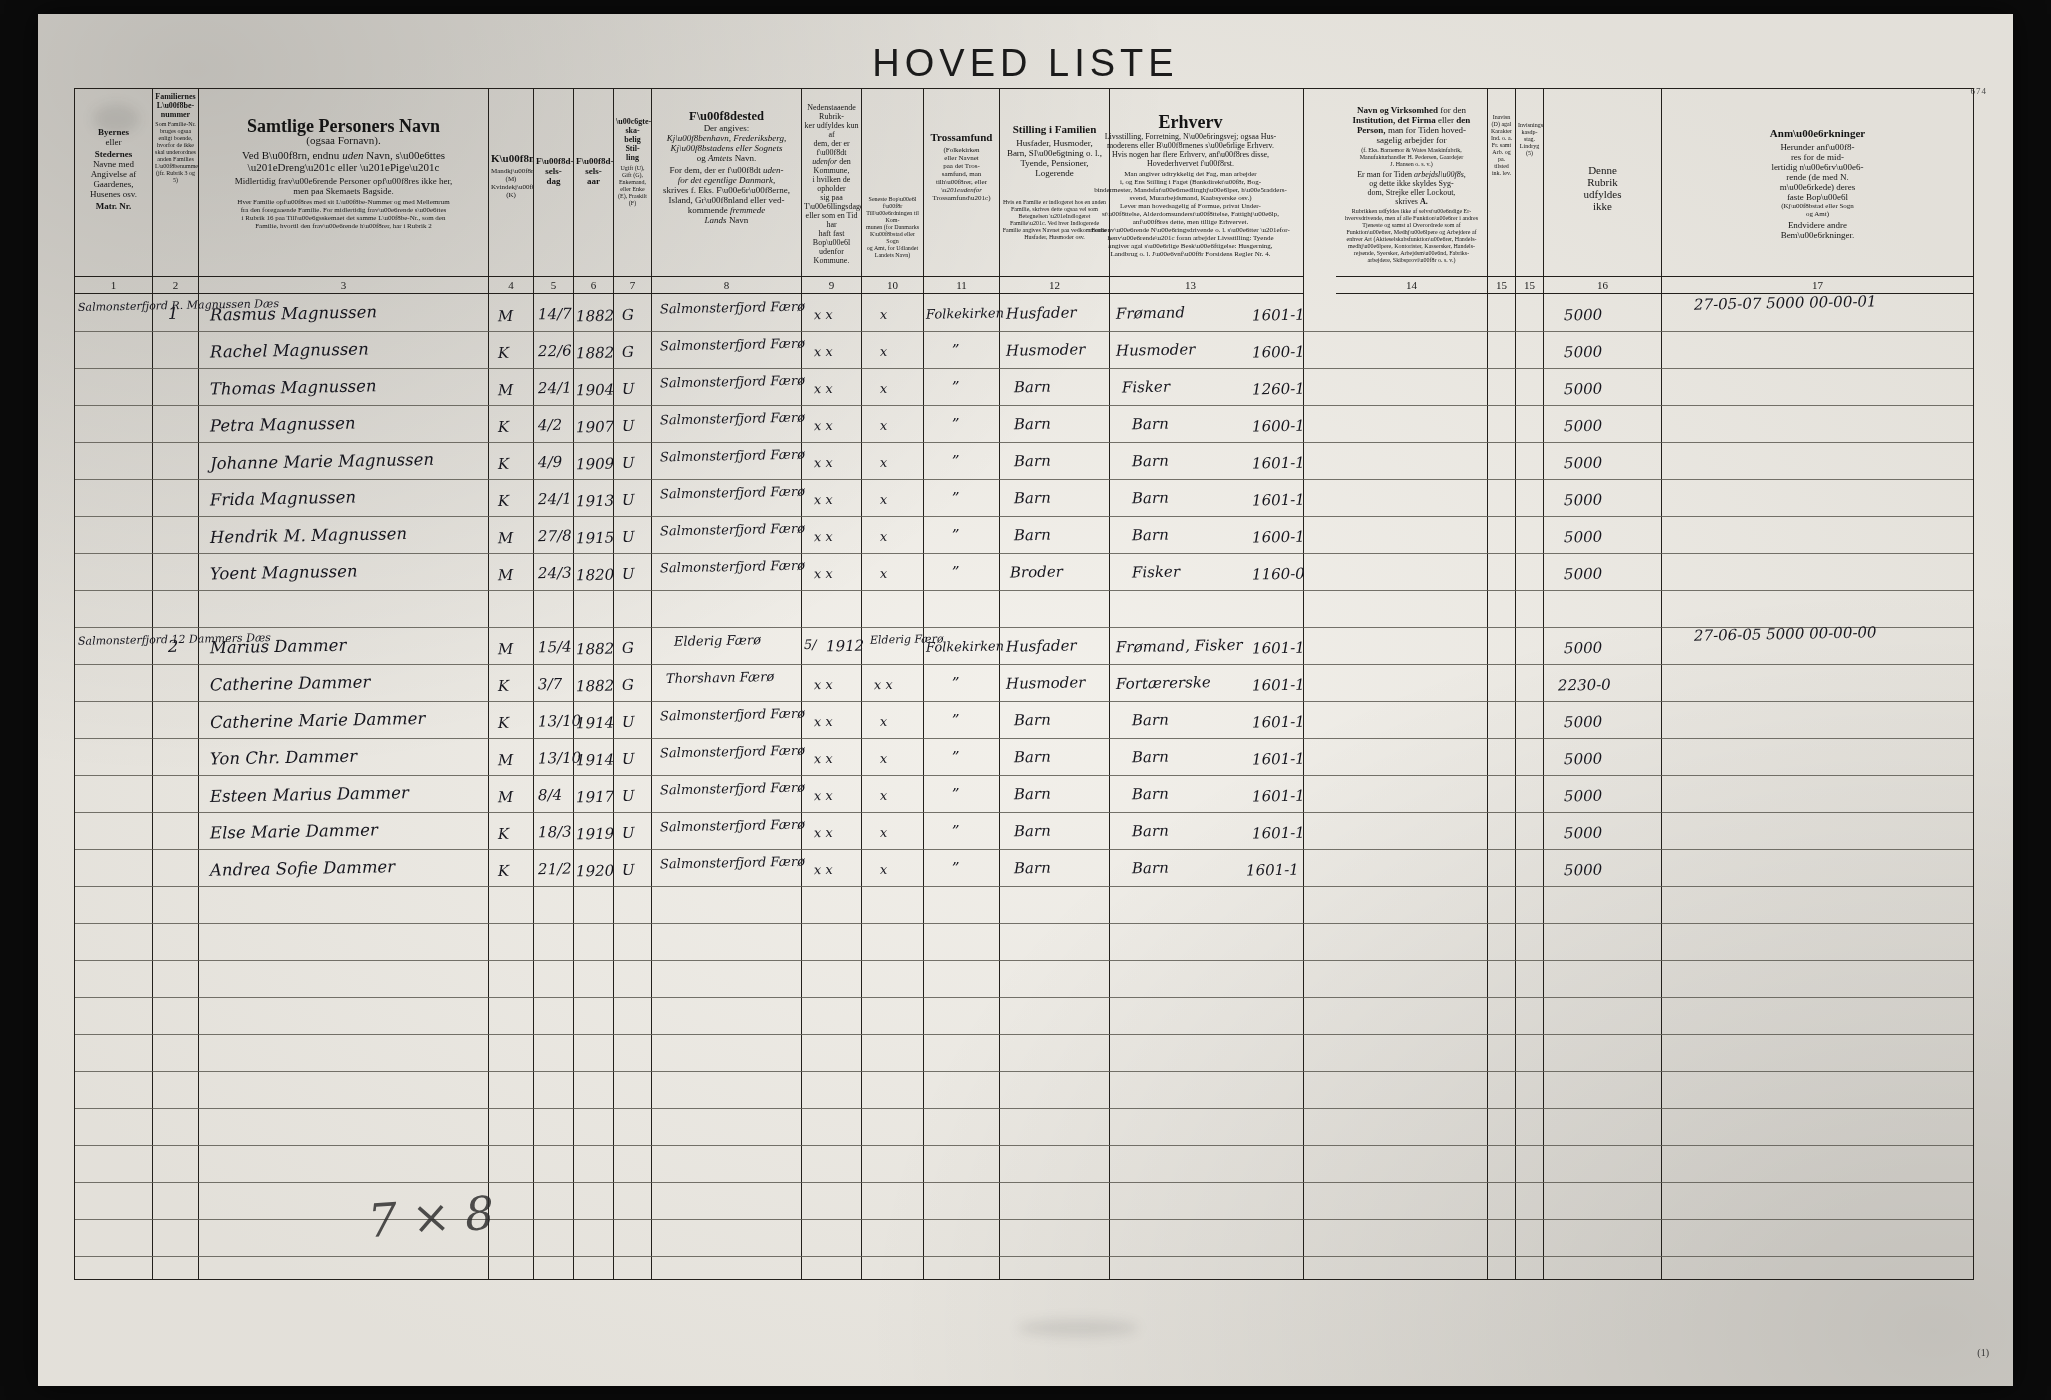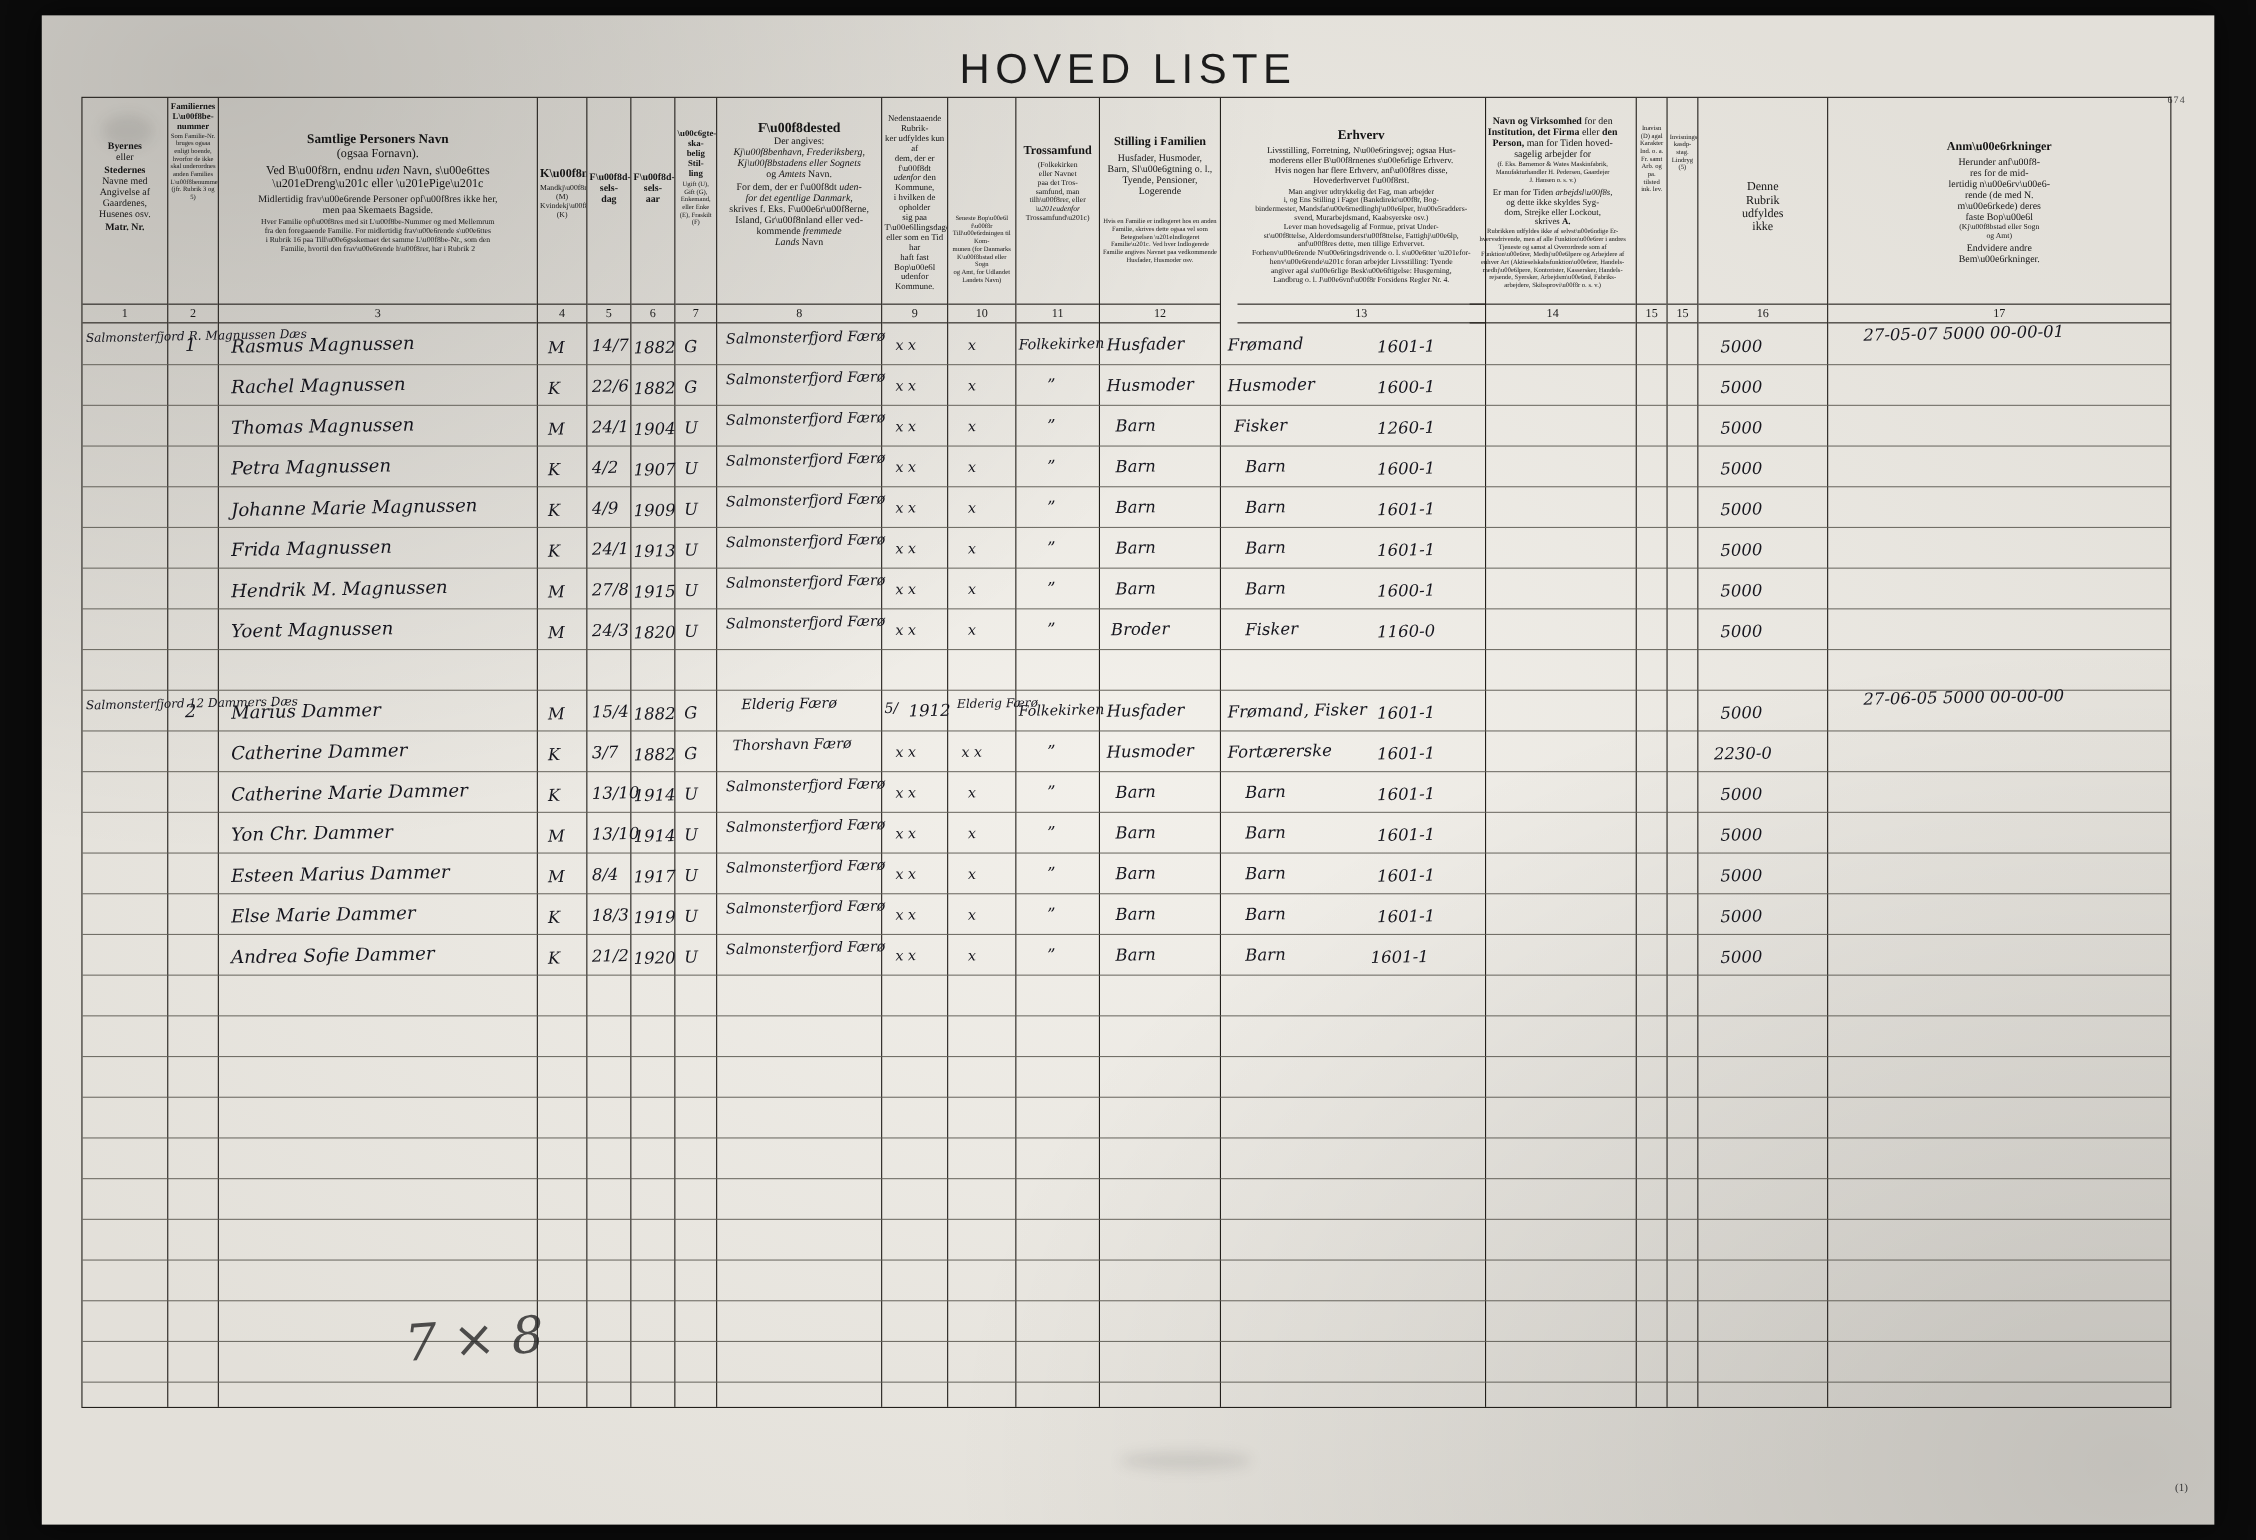--- a/index.html
+++ b/index.html
@@ -27,21 +27,21 @@
   .numrow{position:absolute;left:0;right:0;top:188px;height:17px;border-bottom:1.2px solid #23201c;
           box-sizing:border-box;font-size:11px;text-align:center;color:#1a1a1a;line-height:16px;}
 
   .hdr b{font-weight:bold;}
   .t9{font-size:9px;line-height:10px;}
   .t8{font-size:8px;line-height:9px;}
   .t7{font-size:7px;line-height:8px;}
   .t6{font-size:6px;line-height:7px;}
   .t11{font-size:11px;line-height:12px;}
   .t12{font-size:12.5px;line-height:14px;}
-  .t13{font-size:12px;line-height:15px;}
+  .t13{font-size:18px;line-height:15px;}
   .mt2{margin-top:2px;}
   .mt3{margin-top:3px;}
   .mt5{margin-top:5px;}
 
   
   .rules{position:absolute;left:0;right:0;top:205px;bottom:0;pointer-events:none;}
   .rule{position:absolute;left:0;right:0;height:0;border-top:1px solid #5d5a52;opacity:.85;}
 
   
   .hw{position:absolute;font-family:"DejaVu Serif",serif;font-style:italic;color:#16161e;
@@ -212,21 +212,21 @@
           <div class="t11 mt3" style="padding-top:28px"><b>Stilling i Familien</b></div>
           <div class="t9 mt3">Husfader, Husmoder,</div>
           <div class="t9">Barn, Sl\u00e6gtning o. l.,</div>
           <div class="t9">Tyende, Pensioner,</div>
           <div class="t9">Logerende</div>
           <div class="t6 mt5" style="padding-top:16px">Hvis en Familie er indlogeret hos en anden Familie, skrives dette ogsaa vel som Betegnelsen \u201eIndlogeret Familie\u201c. Ved hver Indlogerede Familie angives Navnet paa vedkommende Husfader, Husmoder osv.</div>
         </div>
         <div class="numrow">12</div>
       </div>
 
-      <div class="col" style="left:1050px;width:226px">
+      <div class="col" style="left:1003px;width:226px">
         <div class="hdr">
           <div class="t13 mt3" style="padding-top:20px"><b>Erhverv</b></div>
           <div class="t8 mt2">Livsstilling, Forretning, N\u00e6ringsvej; ogsaa Hus-</div>
           <div class="t8">moderens eller B\u00f8rnenes s\u00e6rlige Erhverv.</div>
           <div class="t8">Hvis nogen har flere Erhverv, anf\u00f8res disse,</div>
           <div class="t8">Hovederhvervet f\u00f8rst.</div>
           <div class="t7 mt2">Man angiver udtrykkelig det Fag, man arbejder</div>
           <div class="t7">i, og Ens Stilling i Faget (Bankdirekt\u00f8r, Bog-</div>
           <div class="t7">bindermester, Mandsfat\u00e6rnedlinghj\u00e6lper, h\u00e5radders-</div>
           <div class="t7">svend, Murarbejdsmand, Kaabsyerske osv.)</div>

